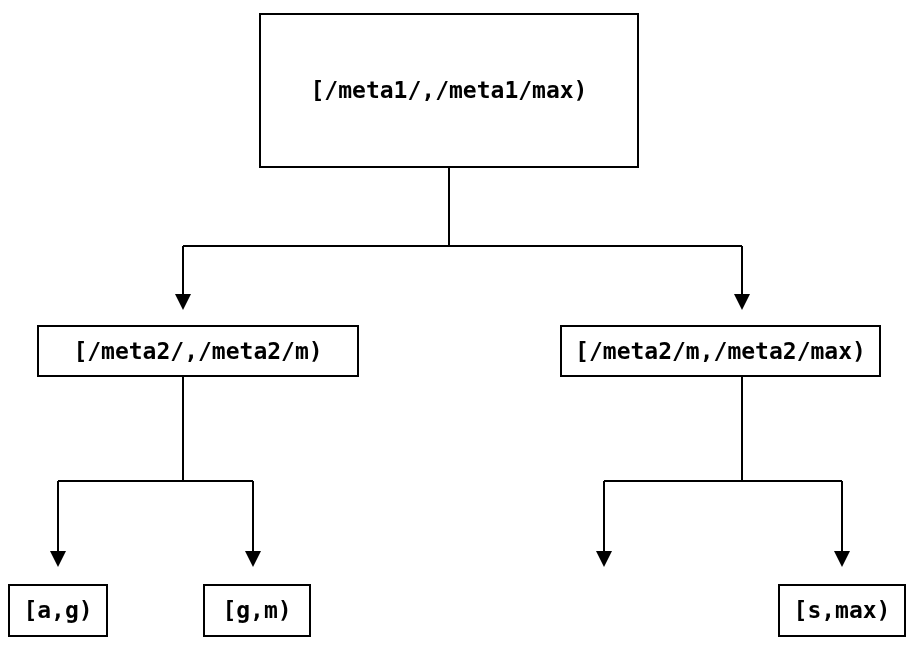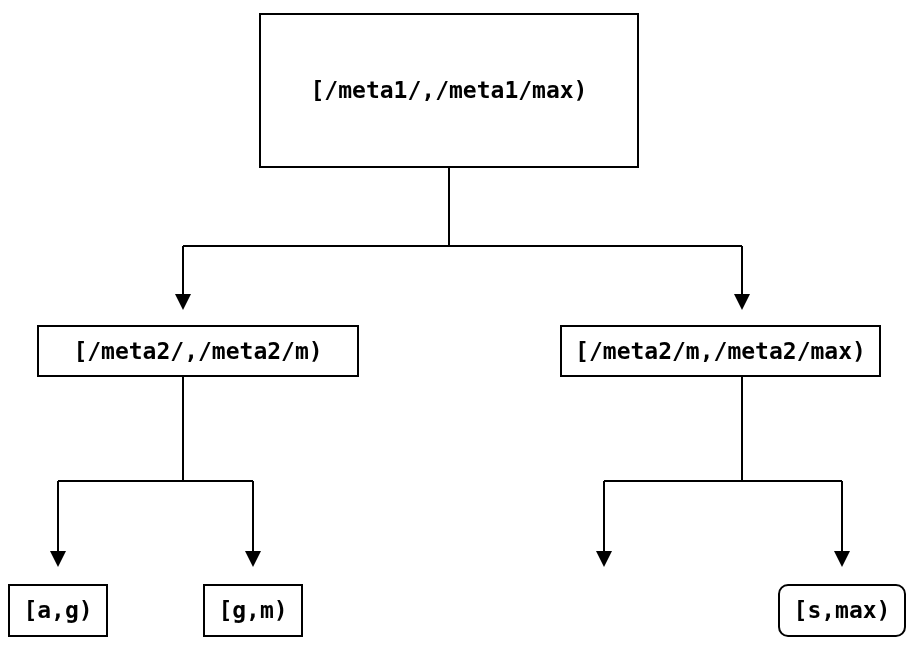--- a/index.html
+++ b/index.html
@@ -35,23 +35,23 @@
     align-items: center;
     justify-content: center;
     font-size: 23px;
     line-height: 1;
     white-space: nowrap;
   }
   .node-root   { left: 259px; top: 13px;  width: 380px; height: 155px; }
   .node-left   { left: 22px;  top: 325px; width: 322px; height: 52px; margin-left: 15px; }
   .node-right  { left: 560px; top: 325px; width: 321px; height: 52px; }
   .node-leaf-ag   { left: 8px;   top: 584px; width: 100px; height: 53px; text-align: center; }
-  .node-leaf-gm   { left: 203px; top: 584px; width: 100px; height: 53px; }
+  .node-leaf-gm   { left: 203px; top: 584px; width: 108px; height: 53px; }
   .node-leaf-ms   { left: 554px; top: 584px; width: 99px;  height: 53px; }
-  .node-leaf-smax { left: 778px; top: 584px; width: 128px; height: 53px; border-radius: 10px; }
+  .node-leaf-smax { left: 778px; top: 584px; width: 128px; height: 53px; }
 </style>
 </head>
 <body>
 
 <div class="canvas">
 
   <svg class="edges" viewBox="0 0 912 652" xmlns="http://www.w3.org/2000/svg">
     <g stroke="currentColor" stroke-width="2" fill="none">
 
       <path d="M449 168 V246"></path>

